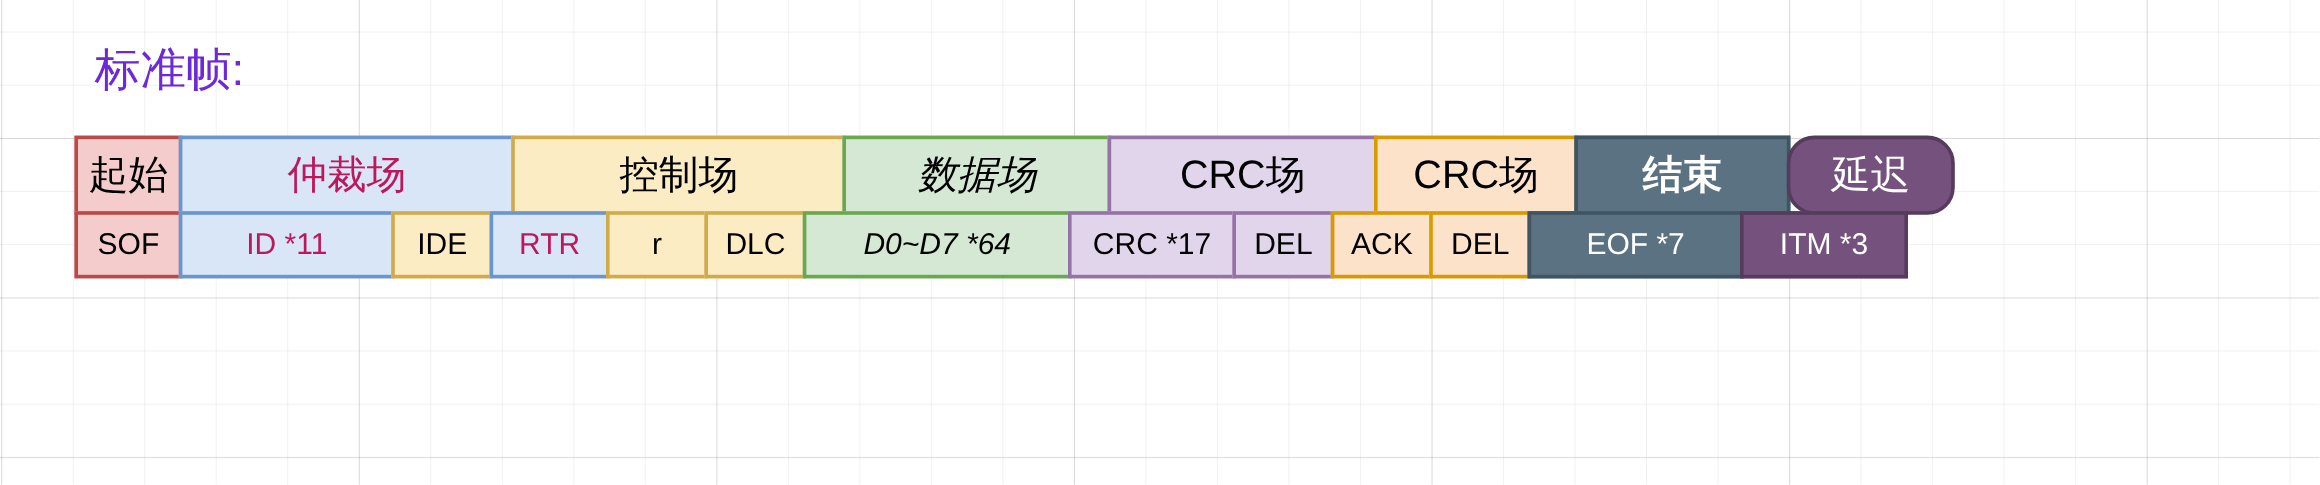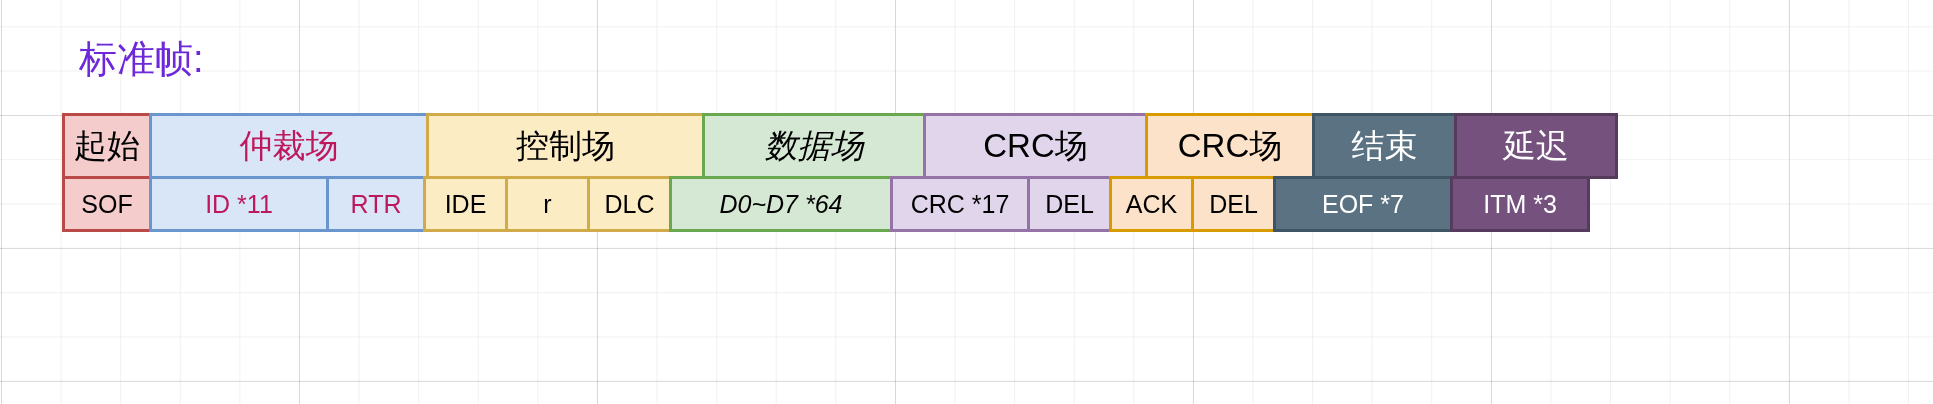--- a/index.html
+++ b/index.html
@@ -102,28 +102,28 @@
 <div id="page-title">标准帧:</div>
 
 <div id="frame-table">
   <div class="table-row row-fields">
       <div class="cell c-red" style="width: 90px;">起始</div>
       <div class="cell c-blue" style="width: 280px;">仲裁场</div>
       <div class="cell c-yellow" style="width: 279px;">控制场</div>
       <div class="cell c-green" style="width: 224px;">数据场</div>
       <div class="cell c-purple" style="width: 225px;">CRC场</div>
       <div class="cell c-orange" style="width: 170px;">CRC场</div>
-      <div class="cell c-slate" style="width: 145px;">结束</div>
-      <div class="cell c-plum" style="width: 164px;">延迟</div>
+      <div class="cell c-slate" style="width: 180px; font-weight: bold;">结束</div>
+      <div class="cell c-plum" style="width: 140px; border-radius: 23px;">延迟</div>
     </div>
   <div class="table-row row-sub">
       <div class="cell c-red" style="width: 90px;">SOF</div>
       <div class="cell c-blue" style="width: 180px;">ID *11</div>
+      <div class="cell c-yellow" style="width: 85px;">IDE</div>
       <div class="cell c-blue" style="width: 100px;">RTR</div>
-      <div class="cell c-yellow" style="width: 85px;">IDE</div>
       <div class="cell c-yellow" style="width: 85px;">r</div>
       <div class="cell c-yellow" style="width: 85px;">DLC</div>
       <div class="cell c-green" style="width: 224px;">D0~D7 *64</div>
       <div class="cell c-purple" style="width: 140px;">CRC *17</div>
       <div class="cell c-purple" style="width: 85px;">DEL</div>
       <div class="cell c-orange" style="width: 85px;">ACK</div>
       <div class="cell c-orange" style="width: 85px;">DEL</div>
       <div class="cell c-slate" style="width: 180px;">EOF *7</div>
       <div class="cell c-plum" style="width: 140px;">ITM *3</div>
     </div>

